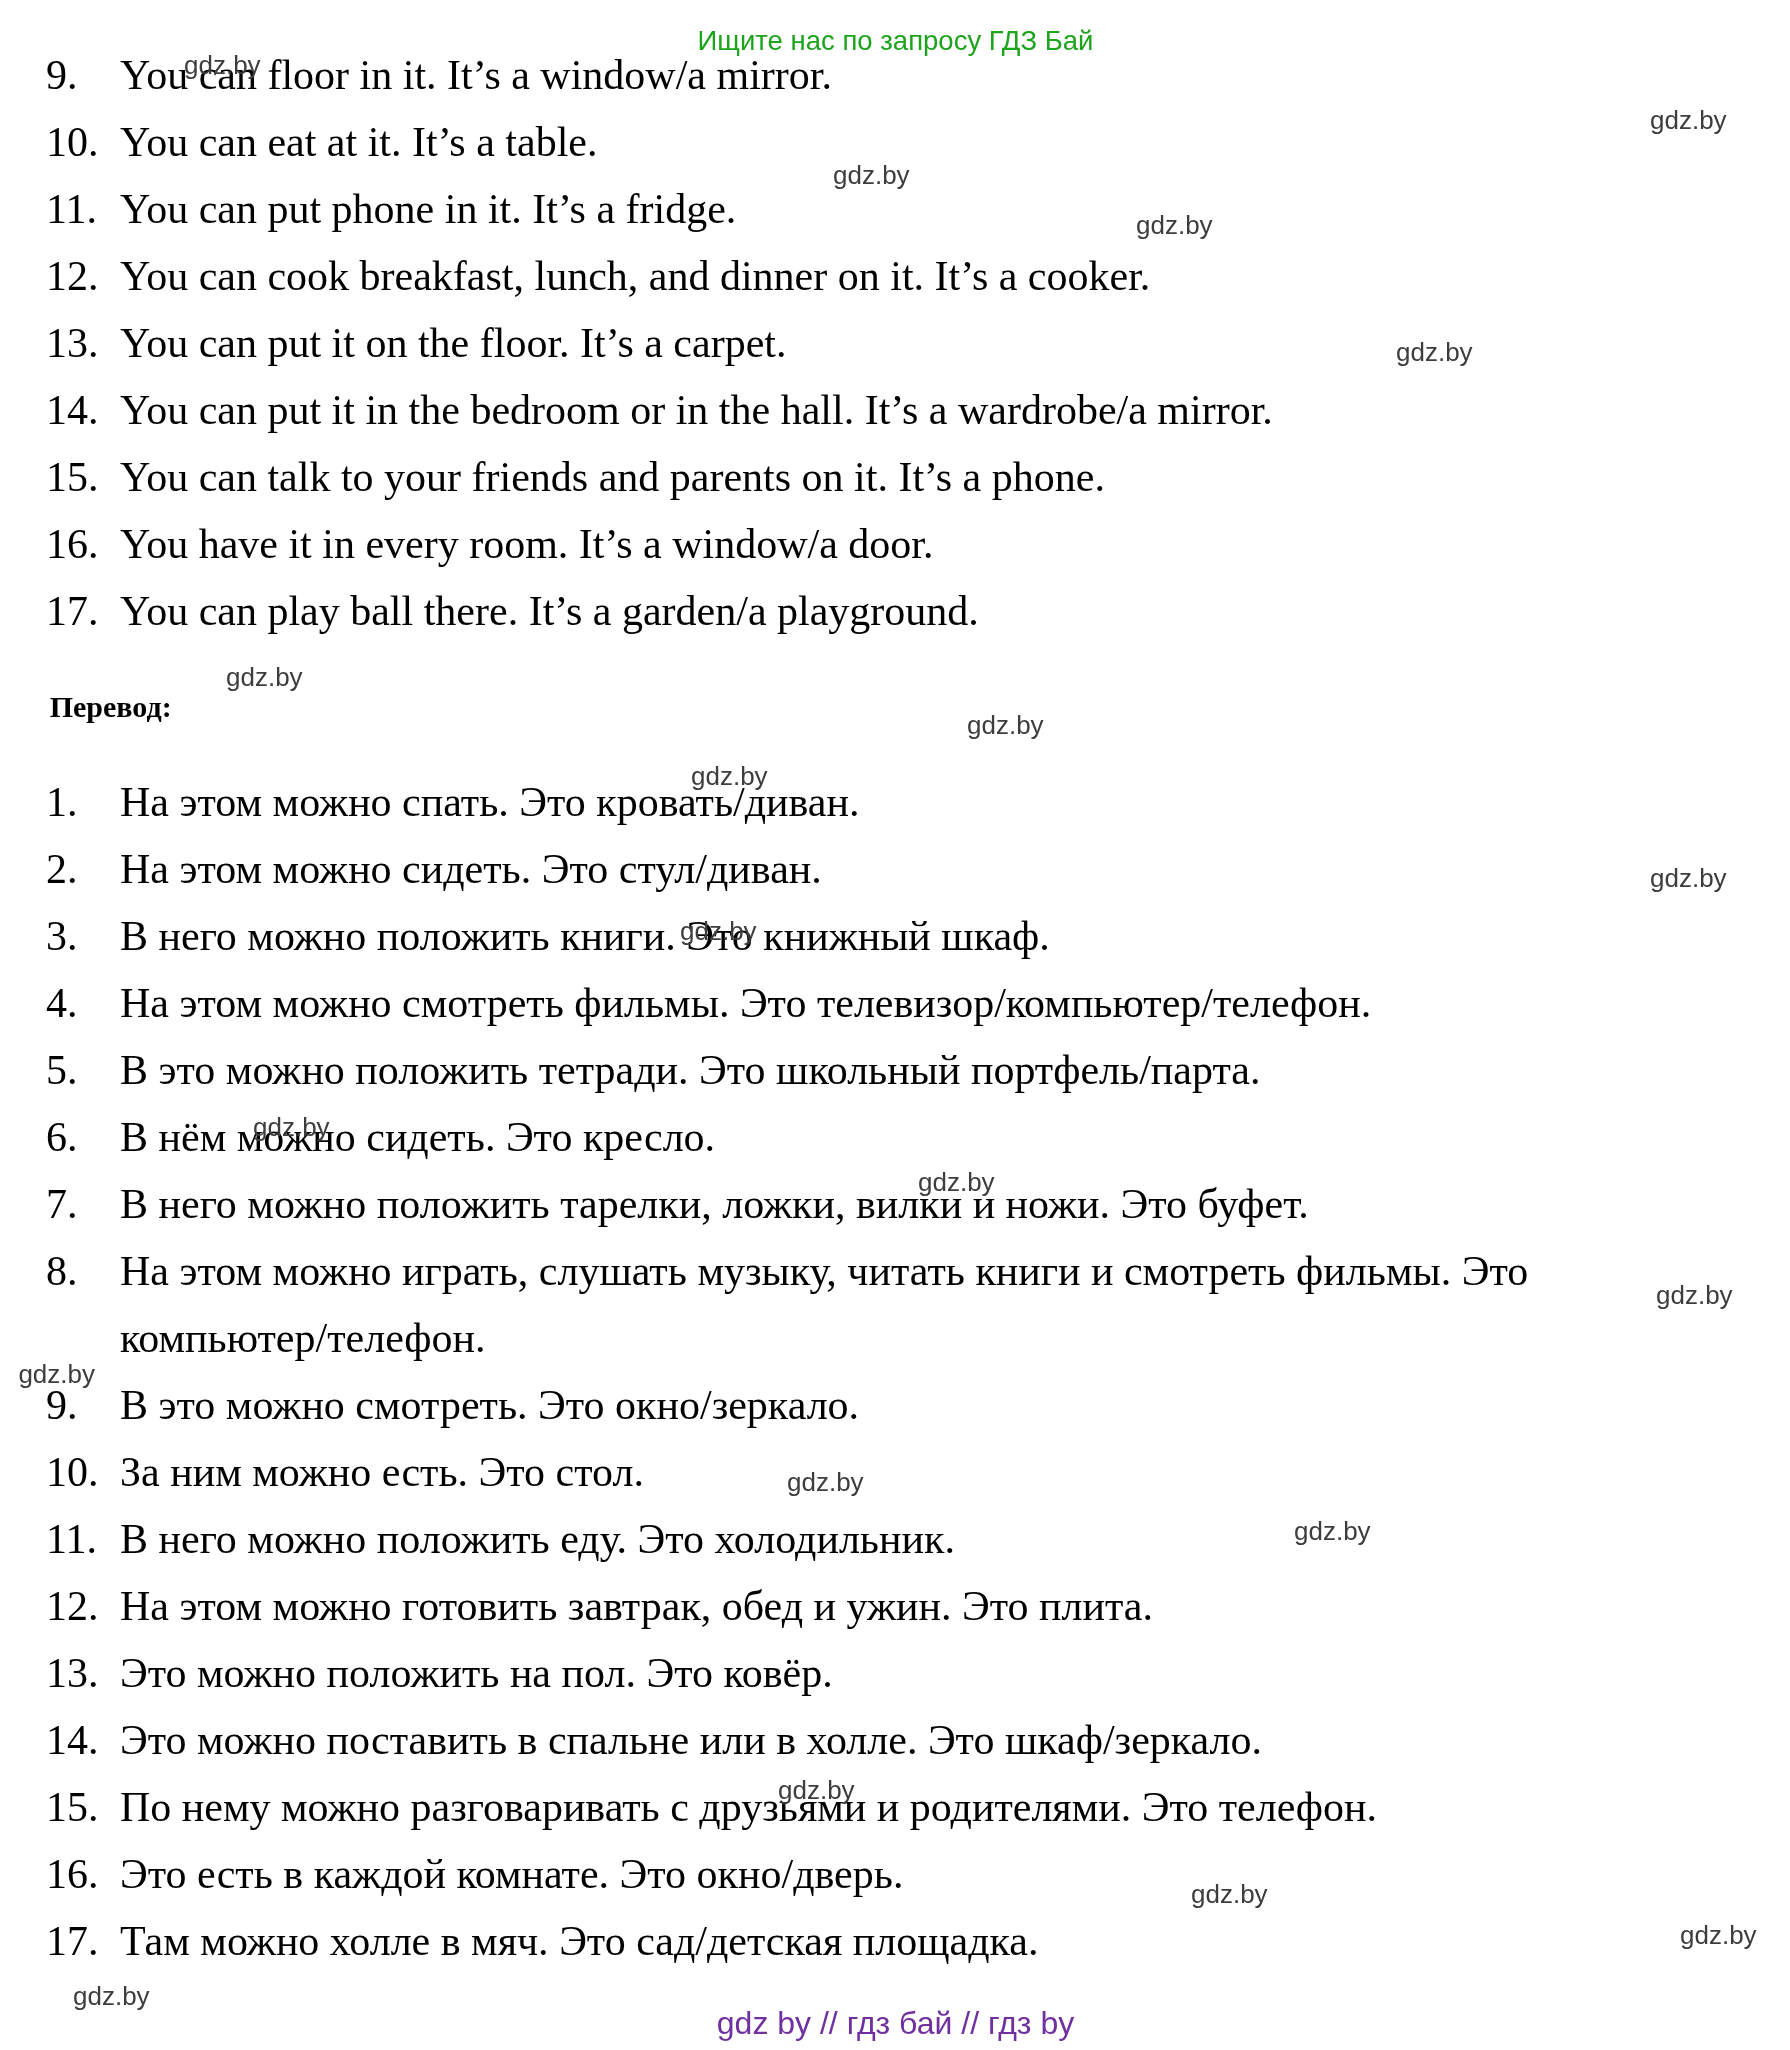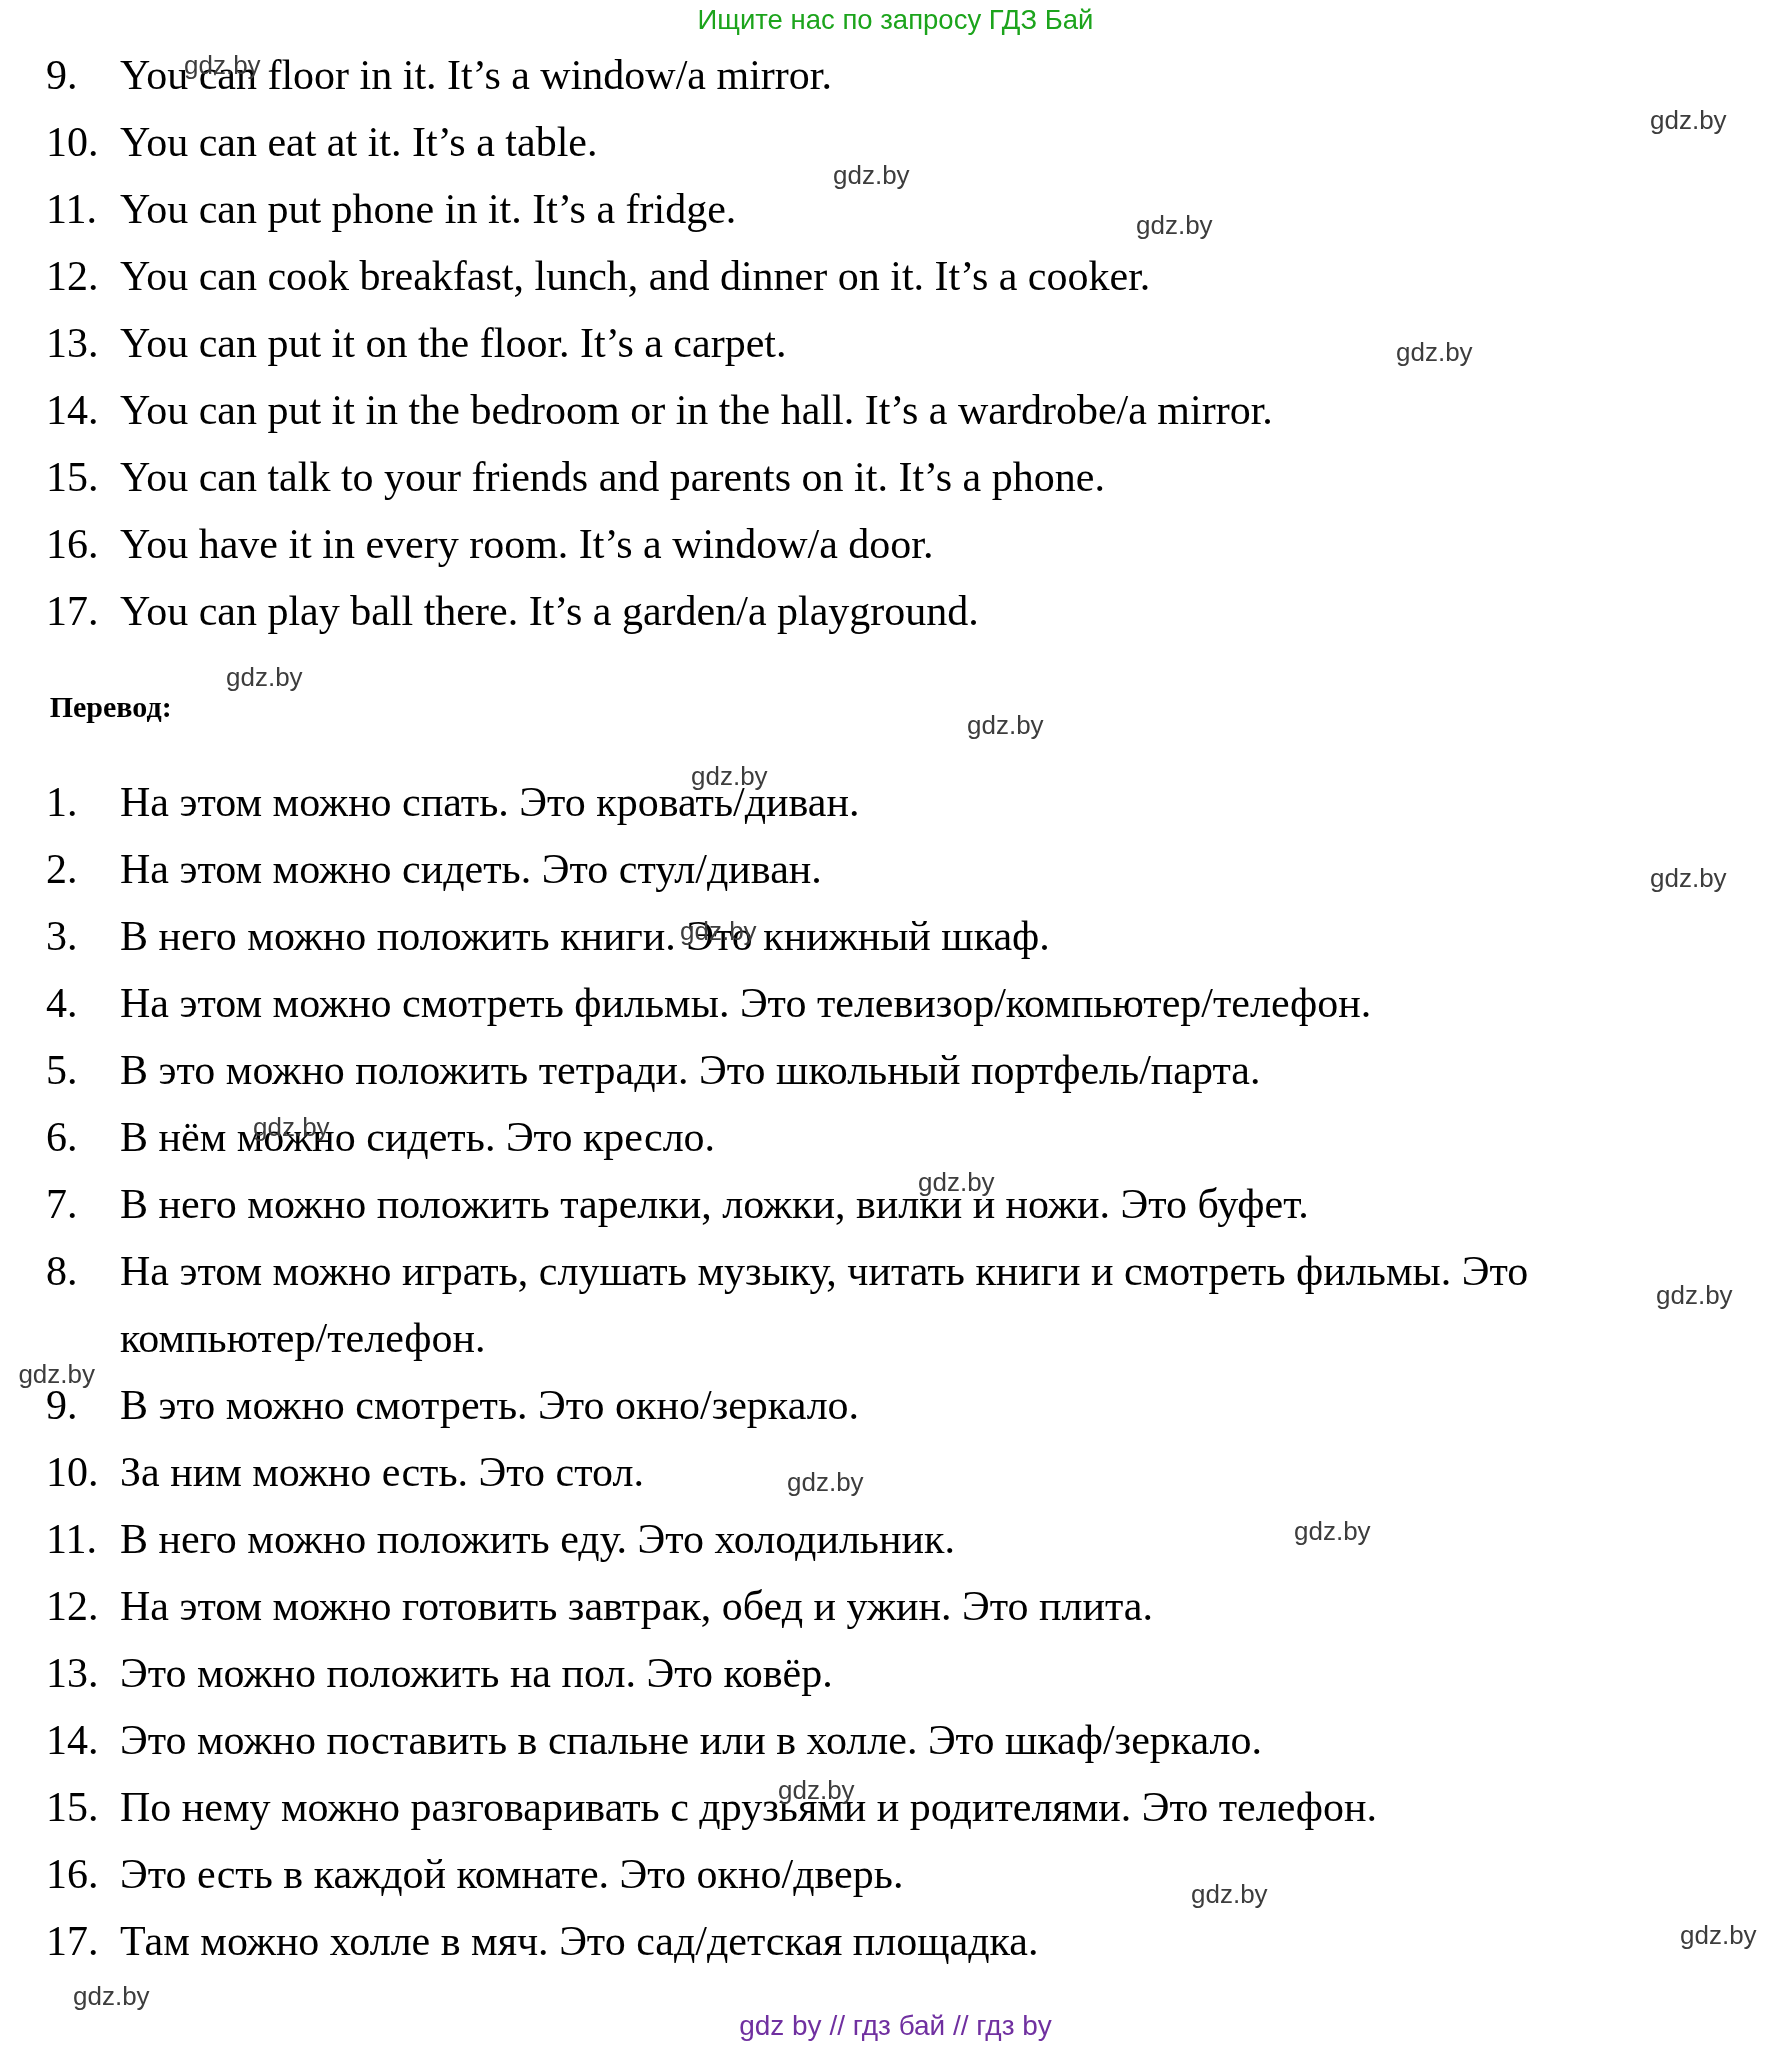--- a/index.html
+++ b/index.html
@@ -5,21 +5,21 @@
   * { margin:0; padding:0; box-sizing:border-box; }
   html,body { background:#ffffff; }
   body {
     position:relative;
     width:1791px; height:2051px;
     overflow:hidden;
     font-family:"Liberation Serif", serif;
     color:#000;
   }
   .promo {
-    position:absolute; top:4px; left:0; width:100%;
+    position:absolute; top:25px; left:0; width:100%;
     text-align:center;
     font-family:"Liberation Sans", sans-serif;
     font-size:27.5px; color:#1CA41C;
   }
   .main {
     position:absolute; top:42px; left:46px; width:1690px;
   }
   .li { display:flex; font-size:42px; line-height:67px; }
   .num { flex:0 0 74px; }
   .content { flex:1; }
@@ -34,21 +34,21 @@
   .wm {
     position:absolute;
     font-family:"Liberation Sans", sans-serif;
     font-size:26px; color:#3d3d3d;
     white-space:nowrap;
   }
   .footer {
     position:absolute; bottom:9.2px; left:0; width:100%;
     text-align:center;
     font-family:"Liberation Sans", sans-serif;
-    font-size:28px; color:#7030A0;
+    font-size:32px; color:#7030A0;
   }
 </style>
 </head>
 <body>
 
 <div class="promo">Ищите нас по запросу ГДЗ Бай</div>
 
 <div class="main">
 
   <div class="list">

